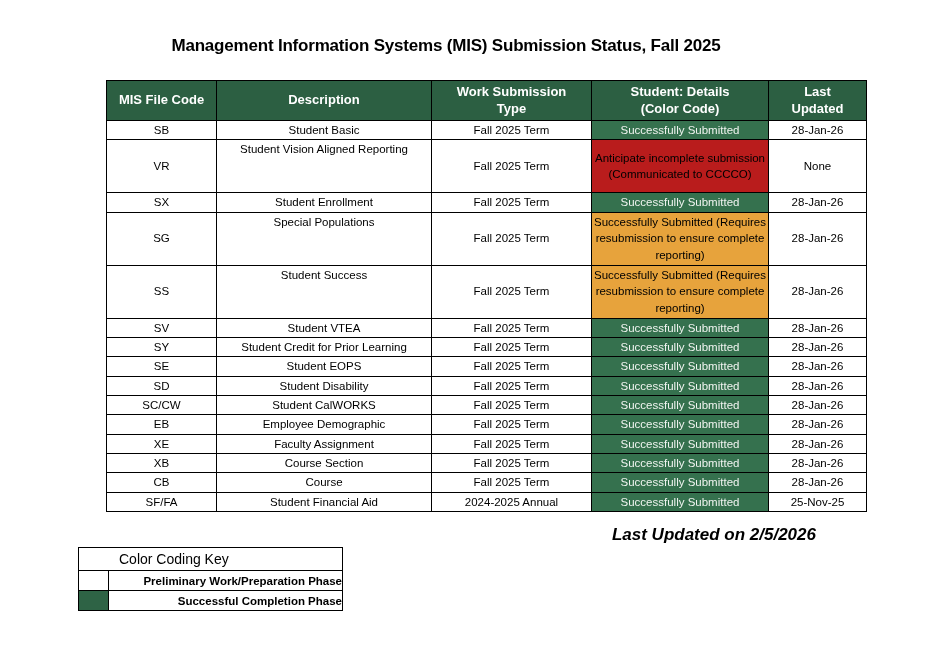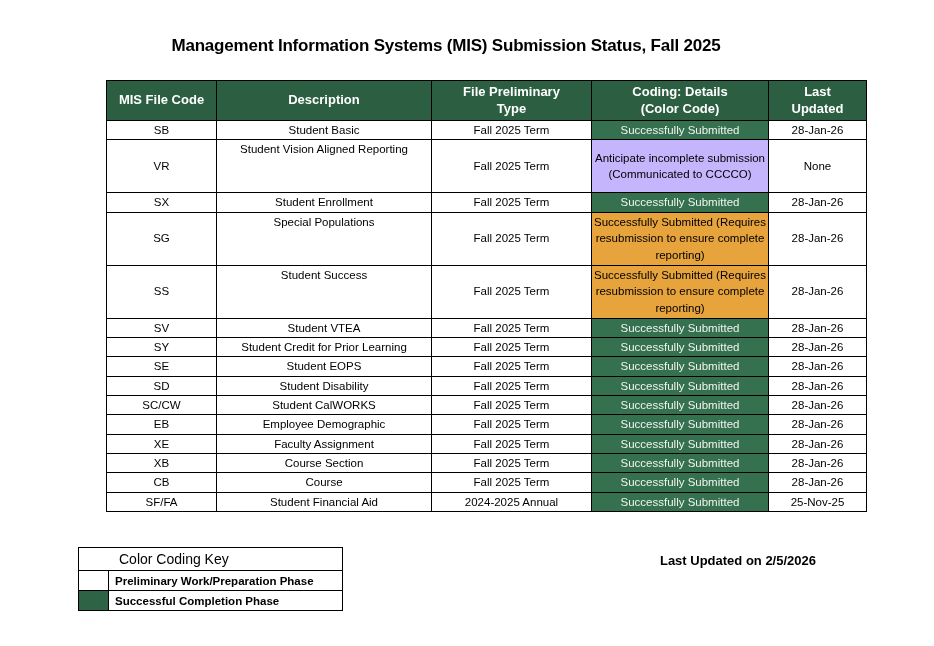--- a/index.html
+++ b/index.html
@@ -50,23 +50,23 @@
     line-height: 1.3;
   }
   table.mis thead th span { display: block; }
   table.mis tbody tr { height: 19px; }
   table.mis tbody tr.tall { height: 53px; }
   table.mis td.vt { vertical-align: top; }
   .footer-note {
     position: absolute;
     top: 525px;
     right: 76px;
-    font-size: 13px;
-    font-weight: bold;
-    margin-top: 28px;
+    font-size: 17px;
+    font-style: italic;
+    font-weight: bold;
   }
   table.key {
     position: absolute;
     left: 78px;
     top: 547px;
     width: 264px;
     border-collapse: collapse;
     table-layout: fixed;
   }
   table.key th, table.key td {
@@ -78,21 +78,21 @@
     height: 23px;
     font-size: 14px;
     font-weight: normal;
     text-align: left;
     padding: 2px 2px 2px 40px;
     background: #ffffff;
   }
   table.key tr.entry { height: 20px; }
   table.key td.swatch { width: 30px; }
   table.key td.key-label {
-    text-align: left;
+    text-align: right;
     font-size: 11.5px;
     font-weight: bold;
     padding-left: 6px;
   }
 </style>
 </head>
 <body>
 
 <div class="page">
 
@@ -110,46 +110,46 @@
       <tr>
         <th>
             <span>MIS File Code</span>
             <span></span>
           </th>
         <th>
             <span>Description</span>
             <span></span>
           </th>
         <th>
-            <span>File Preliminary</span>
+            <span>Work Submission</span>
             <span>Type</span>
           </th>
         <th>
-            <span>Coding: Details</span>
+            <span>Student: Details</span>
             <span>(Color Code)</span>
           </th>
         <th>
             <span>Last</span>
             <span>Updated</span>
           </th>
       </tr>
     </thead>
     <tbody>
       <tr>
         <td>SB</td>
         <td>Student Basic</td>
         <td>Fall 2025 Term</td>
         <td style="background: rgb(53, 113, 78); color: rgb(240, 244, 240);">Successfully Submitted</td>
         <td>28-Jan-26</td>
       </tr>
       <tr class="tall">
         <td>VR</td>
         <td class="vt">Student Vision Aligned Reporting</td>
         <td>Fall 2025 Term</td>
-        <td style="background: #c4b5fd; color: rgb(0, 0, 0); text-align: center;">Anticipate incomplete submission (Communicated to CCCCO)</td>
+        <td style="background: #b91c1c; color: rgb(0, 0, 0); text-align: center;">Anticipate incomplete submission (Communicated to CCCCO)</td>
         <td>None</td>
       </tr>
       <tr>
         <td>SX</td>
         <td>Student Enrollment</td>
         <td>Fall 2025 Term</td>
         <td style="background: rgb(53, 113, 78); color: rgb(240, 244, 240);">Successfully Submitted</td>
         <td>28-Jan-26</td>
       </tr>
       <tr class="tall">

